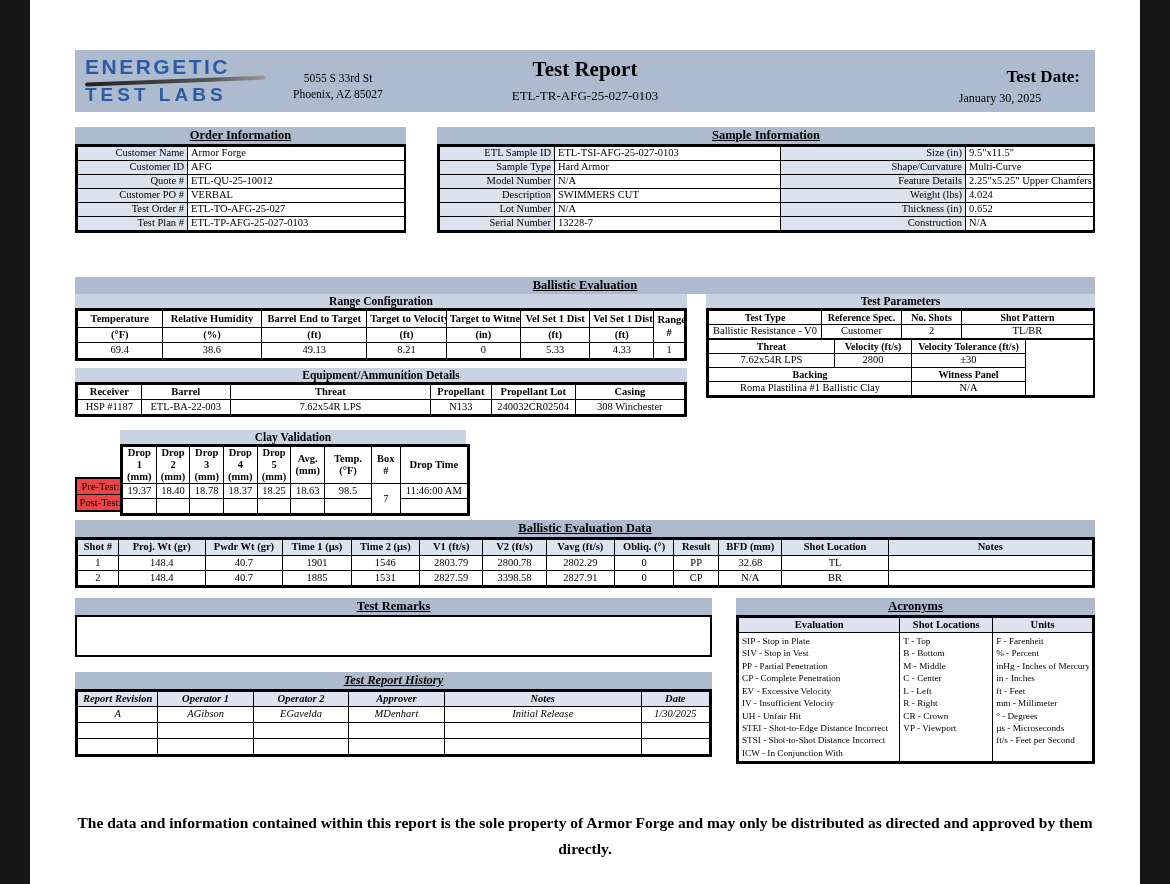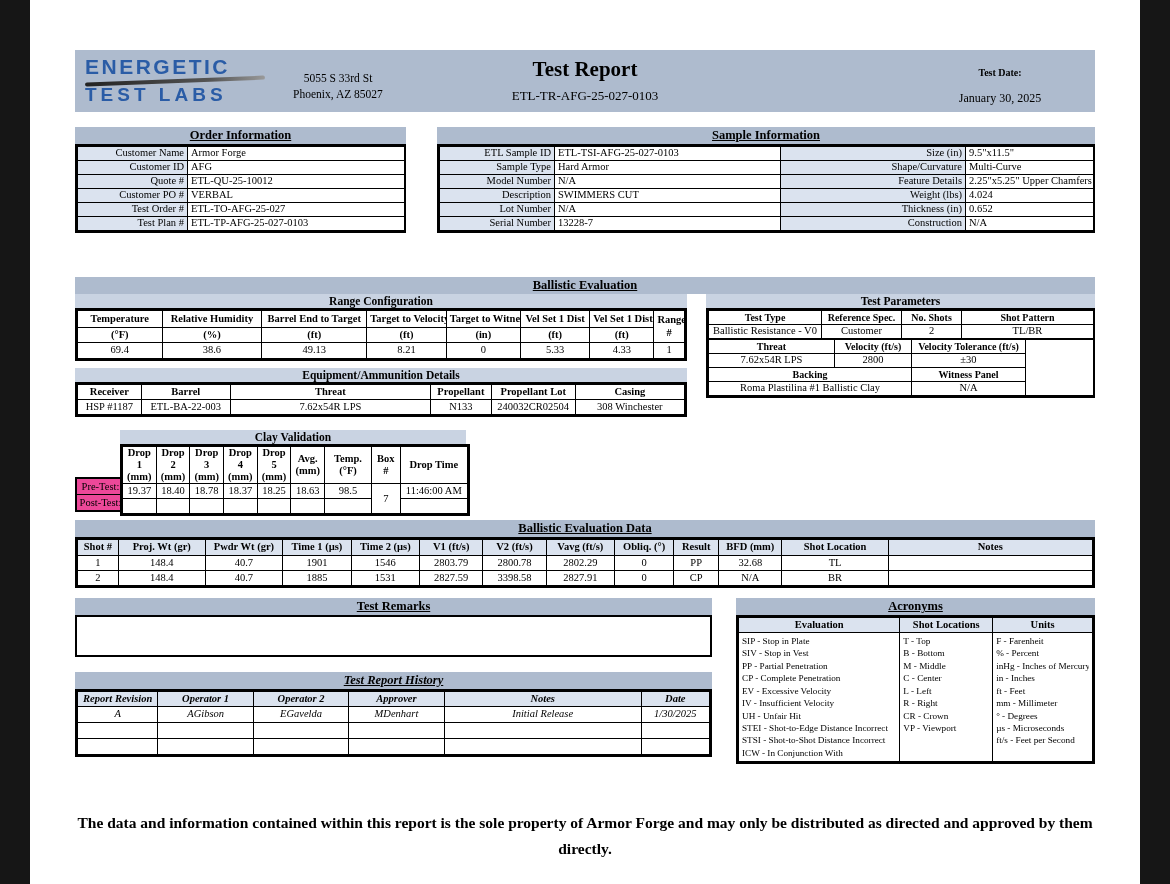--- a/index.html
+++ b/index.html
@@ -29,21 +29,21 @@
   
   .hdrband{background:#aebbce;}
   .logo{color:#2a5ca6;font-family:"Liberation Sans",sans-serif;font-weight:bold;}
   .logo-l1{font-size:21px;letter-spacing:2.5px;line-height:22px;}
   .logo-l2{font-size:19px;letter-spacing:4px;line-height:20px;}
   .swoosh{height:4px;background:linear-gradient(90deg,#222 0%,#555 70%,#999 100%);
           transform:rotate(-2.2deg);margin:1px 0 2px 0;border-radius:2px;}
 
   .acr-item{font-size:9.2px;line-height:1.35;text-align:left;white-space:nowrap;overflow:hidden;}
   .footer{font-size:15.5px;font-weight:bold;text-align:center;line-height:1.65;}
-  .claylbl{font-size:10.5px;text-align:center;line-height:15px;height:15px;background:#ec4899;}
+  .claylbl{font-size:10.5px;text-align:center;line-height:15px;height:15px;background:#ef4444;}
 </style>
 </head>
 <body>
 
 <div class="root">
   <div class="sidebar" style="left:0;"></div>
   <div class="sidebar" style="right:0;"></div>
 
   <div class="abs" style="left:75px;top:20px;font-size:12.5px;margin-top:44px;">Energetic Test Labs, LLC</div>
 
@@ -52,21 +52,21 @@
       <div class="logo-l1">ENERGETIC</div>
       <div class="swoosh"></div>
       <div class="logo-l2">TEST LABS</div>
     </div>
     <div class="abs" style="left:198px;top:20px;width:130px;text-align:center;font-size:11.5px;line-height:16px;">
       <div>5055 S 33rd St</div>
       <div>Phoenix, AZ 85027</div>
     </div>
     <div class="abs" style="left:0;right:0;top:7px;text-align:center;font-size:21px;font-weight:bold;">Test Report</div>
     <div class="abs" style="left:0;right:0;top:38px;text-align:center;font-size:13px;">ETL-TR-AFG-25-027-0103</div>
-    <div class="abs" style="right:15px;top:17px;width:160px;text-align:center;font-size:10px;font-weight:bold;">Test Date:</div>
+    <div class="abs" style="right:15px;top:17px;width:160px;text-align:right;font-size:17px;font-weight:bold;">Test Date:</div>
     <div class="abs" style="right:15px;top:41px;width:160px;text-align:center;font-size:12px;">January 30, 2025</div>
   </div>
 
   <div class="abs" style="left:75px;top:127px;width:331px;">
     <div class="band"><span class="utitle">Order Information</span></div>
     <div class="tblwrap">
       <table class="t r14">
         <colgroup>
             <col style="width:110px">
             <col style="width:217px">

